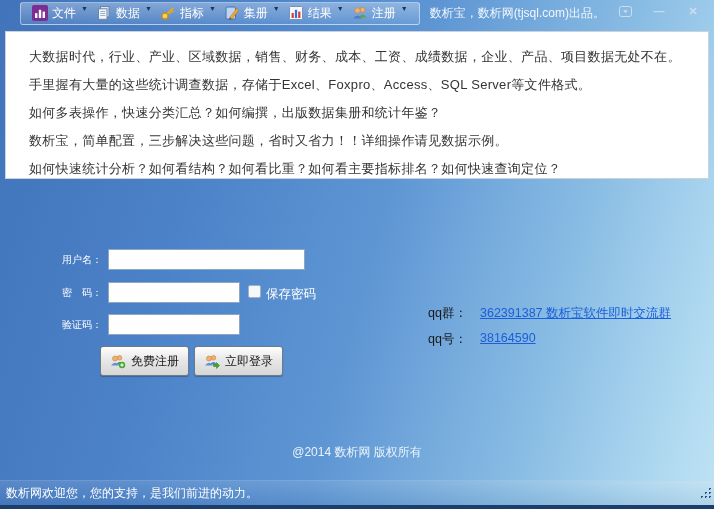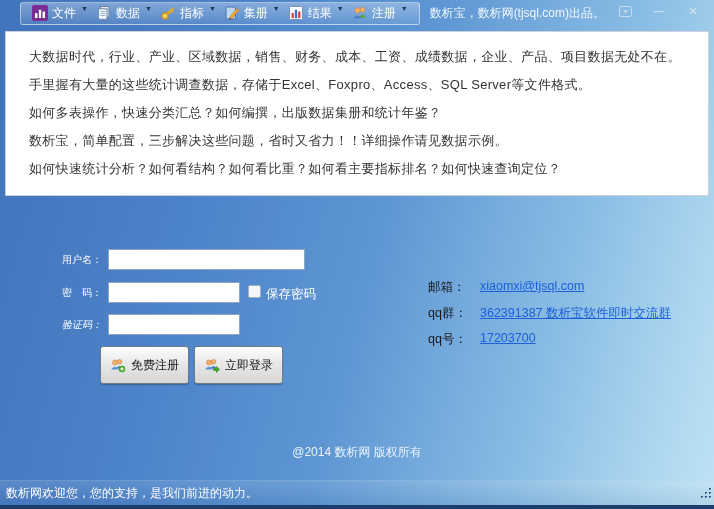--- a/index.html
+++ b/index.html
@@ -32,42 +32,42 @@
   .win-title { margin-left: 10px; color: #f2f7fd; font-size: 12px; white-space: nowrap; }
 
   .win-controls { position: absolute; right: 10px; top: 4px; display: flex; gap: 12px; }
   .win-btn {
     width: 22px; height: 14px; display: flex; align-items: center; justify-content: center;
     color: #cddcee; font-size: 11px; font-weight: bold; line-height: 1; cursor: default;
   }
 
   
   .content-box {
-    position: absolute; left: 5px; top: 31px; width: 704px; height: 165px;
+    position: absolute; left: 5px; top: 31px; width: 704px; height: 148px;
     background: #ffffff; border: 1px solid #c9d2dd; padding: 11px 14px 0 23px;
   }
   .content-box p {
     margin: 0; height: 28px; line-height: 28px;
     font-size: 13px; color: #333333; letter-spacing: 0.3px; white-space: nowrap;
   }
 
   
   .form-label { position: absolute; color: #ffffff; font-size: 10px; white-space: pre; }
   .text-input {
     position: absolute; height: 21px; border: 1px solid #8fa6c2; background: #ffffff;
     font-size: 12px; padding: 0 4px; outline: none;
   }
   .checkbox {
     position: absolute; width: 13px; height: 13px; background: #f4f8fb;
     border: 1px solid #9fb2c6; border-radius: 2px;
   }
   .check-label { position: absolute; color: #ffffff; font-size: 12.5px; }
 
   .btn {
-    position: absolute; height: 38px; display: inline-flex; align-items: center; gap: 5px;
+    position: absolute; height: 30px; display: inline-flex; align-items: center; gap: 5px;
     padding: 0 9px; font-size: 12px; color: #1a1a1a; cursor: default;
     background: linear-gradient(#fefefe, #e8e8e8 45%, #d6d6d6);
     border: 1px solid #6f7a87; border-radius: 3px;
     box-shadow: 0 1px 1px rgba(0,0,0,0.25);
   }
   .btn svg { display: block; }
 
   
   .contact-row { position: absolute; left: 428px; display: flex; font-size: 12.5px; white-space: nowrap; }
   .contact-row .c-label { color: #1a1a1a; width: 38px; }
@@ -194,21 +194,21 @@
   </div>
 
   <span class="form-label" style="left:62px; top:253px;">用户名：</span>
   <input class="text-input" style="left: 108px; top: 249px; width: 197px;" type="text">
 
   <span class="form-label" style="left:62px; top:286px;">密　码：</span>
   <input class="text-input" style="left: 108px; top: 282px; width: 132px;" type="password">
   <span class="checkbox" style="left:248px; top:285px;"></span>
   <span class="check-label" style="left:266px; top:286px;">保存密码</span>
 
-  <span class="form-label" style="left:62px; top:318px;font-style:italic;">验证码：</span>
+  <span class="form-label" style="left:62px; top:318px;">验证码：</span>
   <input class="text-input" style="left: 108px; top: 314px; width: 132px;" type="text">
 
   <button class="btn" style="left:100px; top:346px;">
     <span>
       <svg width="16" height="15" viewBox="0 0 16 15">
           <circle cx="9.5" cy="3.8" r="2.3" fill="#f4b06a" stroke="#b87838" stroke-width="0.5"></circle>
           <path d="M5.8 10.5 q3.7 -5 7.4 0 z" fill="#4a7cc8"></path>
           <circle cx="5" cy="4.5" r="2.5" fill="#f4b06a" stroke="#b87838" stroke-width="0.5"></circle>
           <path d="M1 11.5 q4 -5.5 8 0 z" fill="#5a93d2"></path>
           <circle cx="12" cy="11" r="3.2" fill="#42a82a"></circle>
@@ -224,31 +224,27 @@
           <circle cx="9.5" cy="3.8" r="2.3" fill="#f4b06a" stroke="#b87838" stroke-width="0.5"></circle>
           <path d="M5.8 10.5 q3.7 -5 7.4 0 z" fill="#4a7cc8"></path>
           <circle cx="5" cy="4.5" r="2.5" fill="#f4b06a" stroke="#b87838" stroke-width="0.5"></circle>
           <path d="M1 11.5 q4 -5.5 8 0 z" fill="#5a93d2"></path>
           <path d="M9.5 10.5 h3 v-2 l3 3 -3 3 v-2 h-3 z" fill="#42a82a" stroke="#2c7818" stroke-width="0.5"></path>
         </svg>
     </span>
     <span>立即登录</span>
   </button>
 
-  <div class="contact-row" style="top:279px;">
-    <span class="c-label">邮箱：</span>
-    <a href="#">xiaomxi@tjsql.com</a>
-  </div>
   <div class="contact-row" style="top:305px;">
     <span class="c-label">qq群：</span>
     <a href="#">362391387 数析宝软件即时交流群</a>
   </div>
   <div class="contact-row" style="top:331px;">
     <span class="c-label">qq号：</span>
-    <a href="#">17203700</a>
+    <a href="#">38164590</a>
   </div>
 
   <div class="copyright">@2014 数析网 版权所有</div>
 
   <div class="statusbar">
     <span>数析网欢迎您，您的支持，是我们前进的动力。</span>
   </div>
   <span class="resize-grip">
     <svg width="11" height="11" viewBox="0 0 11 11">
         <g fill="#2c5080">

